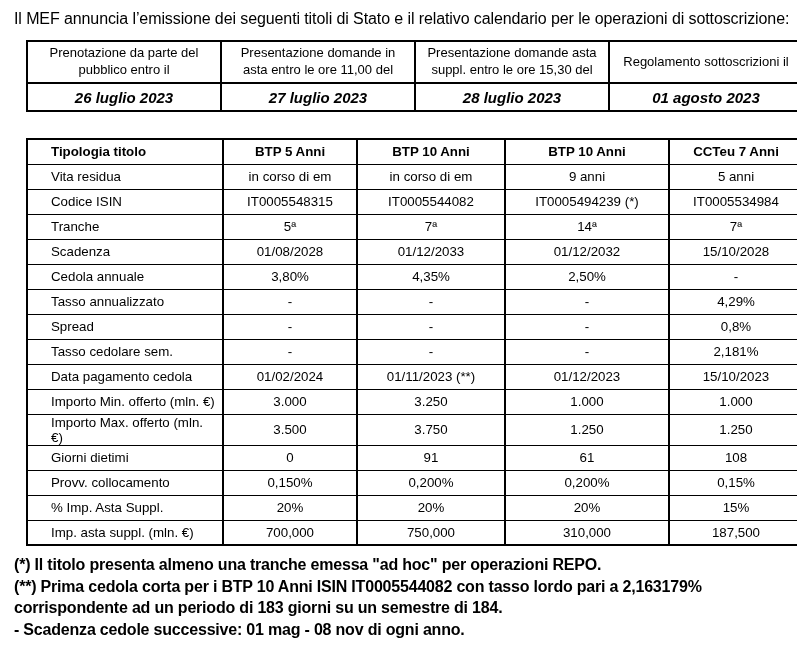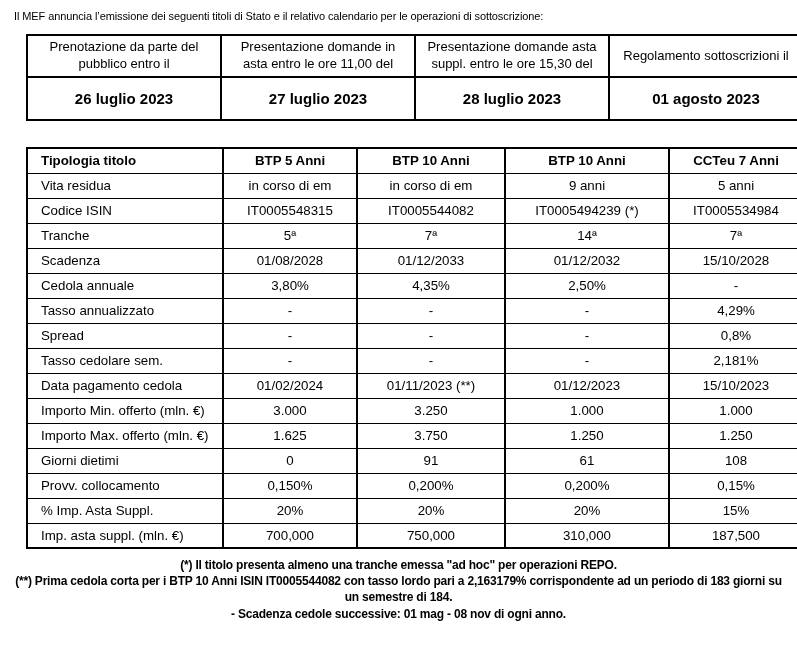--- a/index.html
+++ b/index.html
@@ -5,61 +5,60 @@
   * { box-sizing: border-box; }
   html, body { margin: 0; padding: 0; }
   body {
     width: 797px; height: 651px;
     background: #ffffff; color: #000000;
     font-family: "Liberation Sans", sans-serif;
     overflow: hidden;
   }
   .intro {
     margin: 10px 10px 0 14px;
-    font-size: 11px;
+    font-size: 16px;
     letter-spacing: -0.1px;
     white-space: nowrap;
   }
   table {
     border-collapse: collapse;
     table-layout: fixed;
     margin-left: 26px;
   }
   .cal-table { width: 776px; margin-top: 12px; border: 2px solid #000; }
   .cal-table td {
     border: 2px solid #000;
     text-align: center;
     vertical-align: middle;
     padding: 2px 8px;
   }
   .cal-table tr.hdr td { height: 42px; font-size: 13px; line-height: 1.3; }
-  .cal-table tr.dates td { height: 43px; font-size: 15px; font-weight: bold; }
+  .cal-table tr.dates td { height: 28px; font-size: 15px; font-weight: bold; font-style: italic; }
 
   .sec-table { width: 776px; margin-top: 26px; border: 2px solid #000; }
   .sec-table td {
     border: 1px solid #000;
     border-left-width: 2px;
     border-right-width: 2px;
     height: 25px;
     font-size: 13.3px;
     vertical-align: middle;
     padding: 0 6px;
     overflow: hidden;
   }
-  .sec-table td.label { text-align: left; padding-left: 13px; }
+  .sec-table td.label { text-align: left; padding-left: 23px; }
   .sec-table td.value { text-align: center; }
   .sec-table tr.header-row td { font-weight: bold; }
 
   .footnotes {
     margin: 8px 14px 4px 14px;
-    font-size: 12px;
+    font-size: 16px;
     font-weight: bold;
     line-height: 1.35;
     letter-spacing: -0.2px;
-    text-align: center;
   }
 </style>
 </head>
 <body>
 
 <div class="intro">Il MEF annuncia l’emissione dei seguenti titoli di Stato e il relativo calendario per le operazioni di sottoscrizione:</div>
 
 <table class="cal-table">
   <colgroup>
     <col style="width:194px">
@@ -164,21 +163,21 @@
       </tr>
       <tr class="">
         <td class="label">Importo Min. offerto (mln. €)</td>
         <td class="value">3.000</td>
         <td class="value">3.250</td>
         <td class="value">1.000</td>
         <td class="value">1.000</td>
       </tr>
       <tr class="">
         <td class="label">Importo Max. offerto (mln. €)</td>
-        <td class="value">1.625</td>
+        <td class="value">3.500</td>
         <td class="value">3.750</td>
         <td class="value">1.250</td>
         <td class="value">1.250</td>
       </tr>
       <tr class="">
         <td class="label">Giorni dietimi</td>
         <td class="value">0</td>
         <td class="value">91</td>
         <td class="value">61</td>
         <td class="value">108</td>

